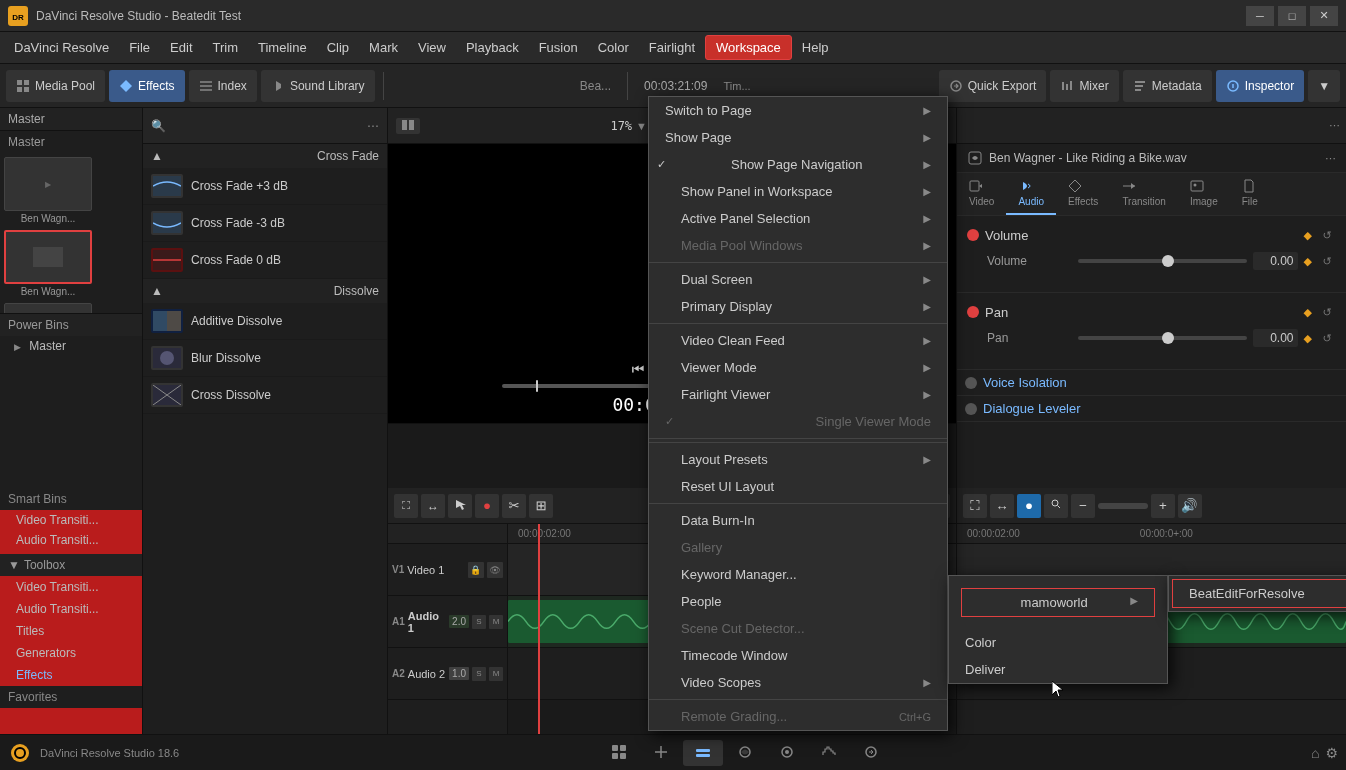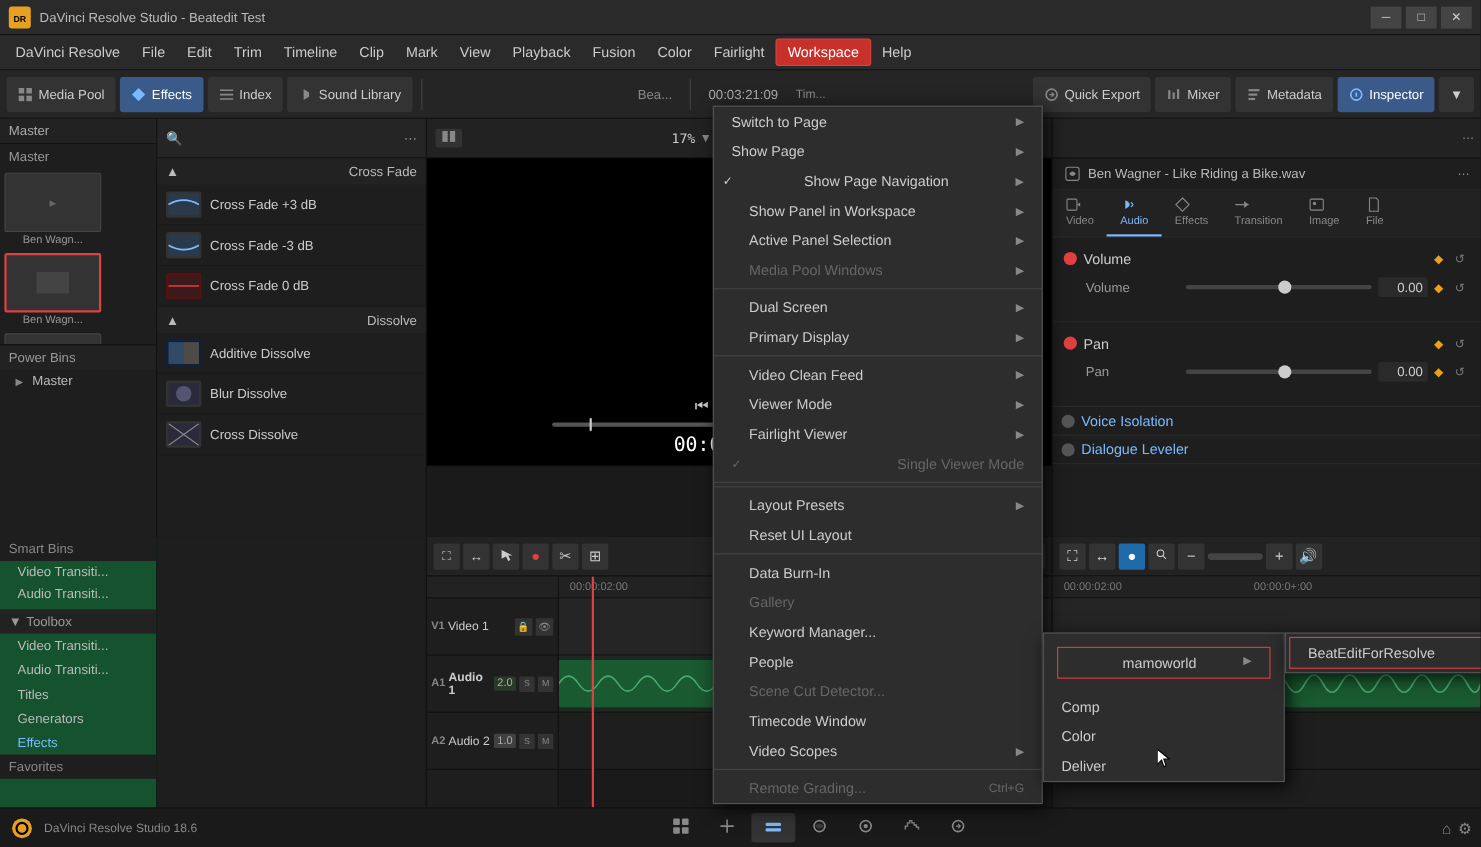--- a/index.html
+++ b/index.html
@@ -476,21 +476,21 @@
         <div class="audio-effect-item">
           <div class="audio-effect-dot"></div>
           <span class="audio-effect-name">Dialogue Leveler</span>
         </div>
       </div>
     </div>
   </div>
 
   <div class="lower-section">
 
-    <div style="width:143px;background:#14532d;border-right:1px solid #111;display:flex;flex-direction:column;">
+    <div style="width:143px;background:#b91c1c;border-right:1px solid #111;display:flex;flex-direction:column;">
       <div class="smart-header">
         <span>Smart Bins</span>
       </div>
       <div class="smart-item">
         <span>Video Transiti...</span>
       </div>
       <div class="smart-item">
         <span>Audio Transiti...</span>
       </div>
 
@@ -788,23 +788,20 @@
 
 </div>
 
 <div id="scripts-submenu">
   <div style="display:flex;flex-direction:column;">
     <div class="submenu-item outlined" style="border:1px solid #e04040;margin:12px;text-align:center;">
       <span>mamoworld</span>
       <span style="float:right;font-size:10px;color:#888;">▶</span>
     </div>
     <div class="submenu-item">
-      <span>Comp</span>
-    </div>
-    <div class="submenu-item">
       <span>Color</span>
     </div>
     <div class="submenu-item">
       <span>Deliver</span>
     </div>
   </div>
 </div>
 
 <div id="beatedit-submenu">
   <div class="beatedit-item outlined" style="border:1px solid #e04040;margin:3px;">

